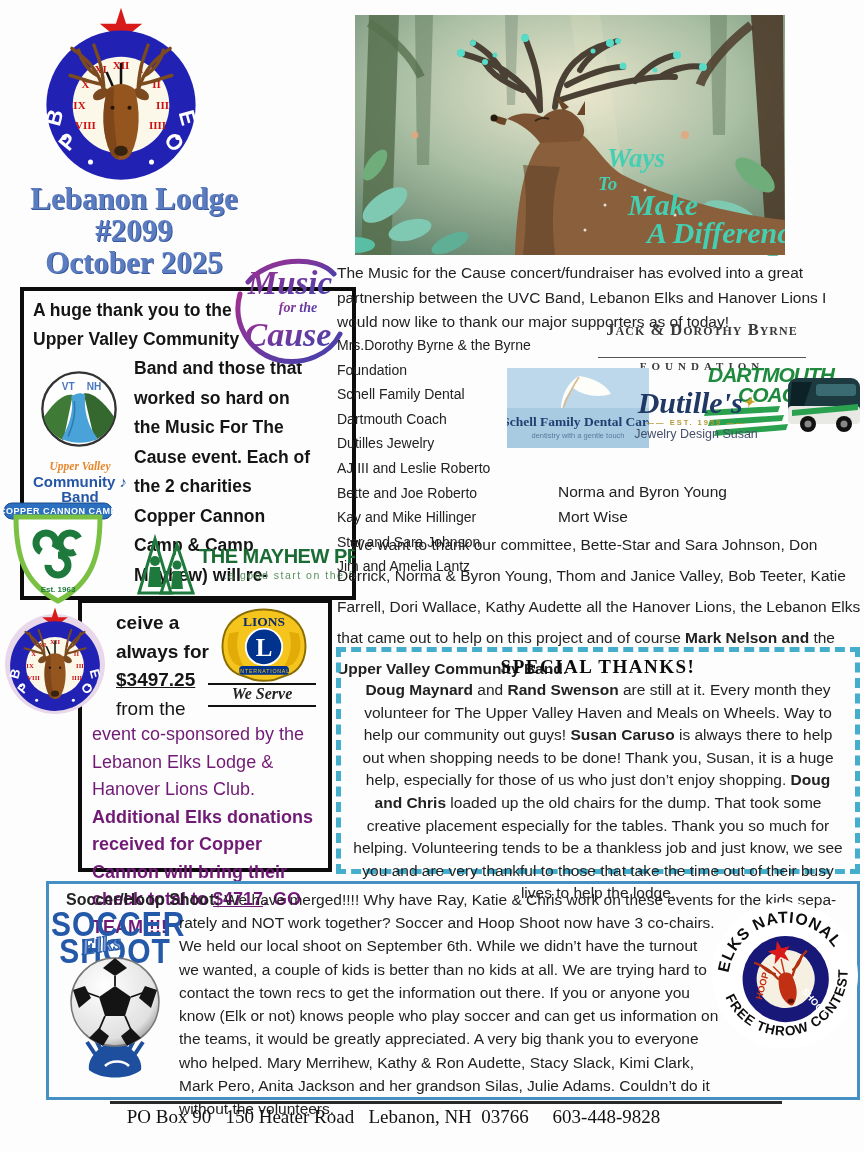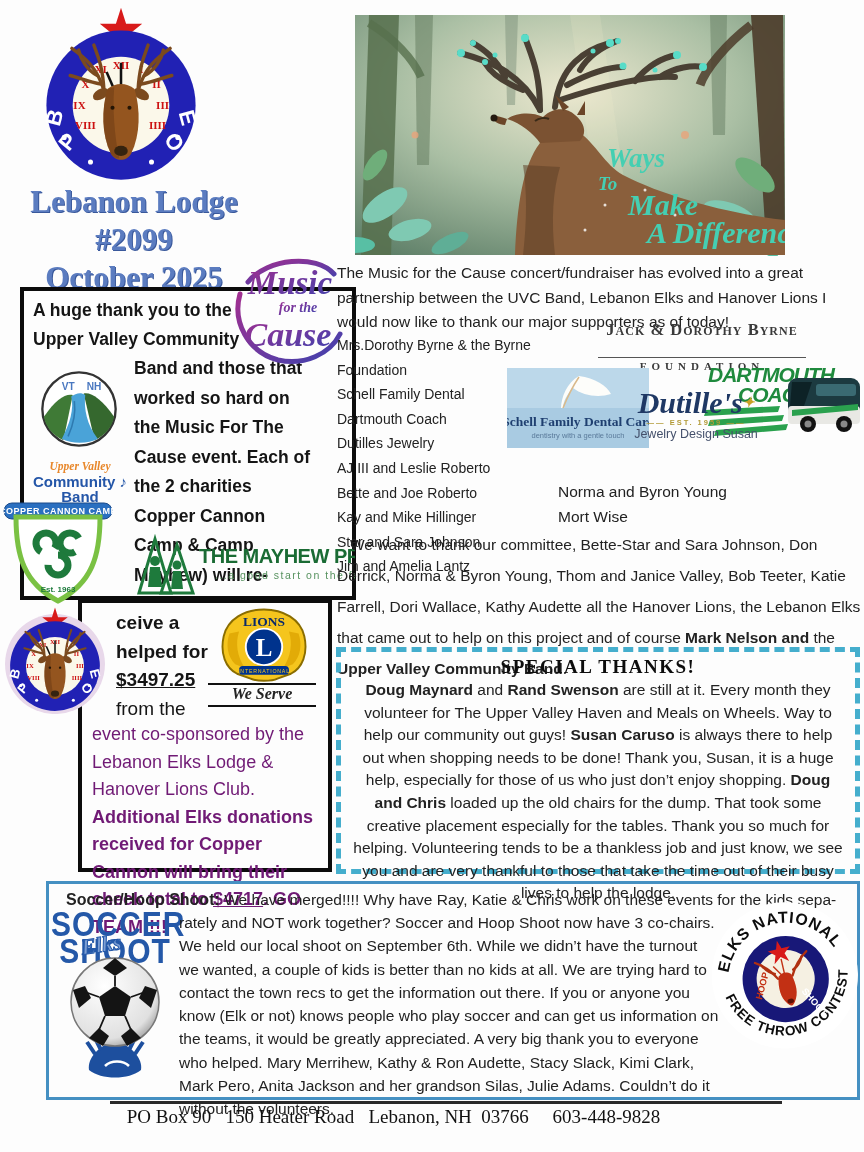--- a/index.html
+++ b/index.html
@@ -3,21 +3,21 @@
 <meta charset="utf-8">
 <style>
   html,body{margin:0;padding:0;background:#e9e9e9;}
   .page{position:relative;width:864px;height:1152px;background:#fdfdfd;margin:0 auto;
         font-family:"Liberation Sans",sans-serif;color:#222;overflow:hidden;}
   .abs{position:absolute;}
 
   
   .lodge-title{left:0;top:183px;width:268px;text-align:center;
     font-family:"Liberation Serif",serif;font-weight:bold;color:#5b7cc0;
-    font-size:31px;line-height:38px;text-shadow:1px 1px 0 #39589b;}
+    font-size:31px;line-height:32px;text-shadow:1px 1px 0 #39589b;}
   .deer-banner{left:355px;top:14px;width:430px;height:242px;}
 
   
   .box1{left:20px;top:287px;width:336px;height:313px;border:4px solid #0c0c0c;box-sizing:border-box;}
   .b1-heading{left:9px;top:5px;width:224px;font-size:17.5px;font-weight:bold;line-height:29px;color:#151515;}
   .b1-body{left:110px;top:63px;width:182px;font-size:17.5px;font-weight:bold;line-height:29.5px;color:#151515;}
   .uvcb-circle{left:16px;top:79px;width:78px;height:78px;}
   .uvcb-text{left:-6px;top:168px;width:124px;text-align:center;line-height:15px;}
   .uvcb-text .t1{font-family:"Liberation Serif",serif;font-style:italic;font-size:11.5px;color:#e8872a;font-weight:bold;}
   .uvcb-text .t2{font-size:15px;font-weight:bold;color:#2456a8;}
@@ -342,21 +342,21 @@
     <div class="name"><span>Dutille's</span><span style="color:#c9a227;font-size:14px;vertical-align:top">✦</span></div>
     <div class="est">—— <span>EST. 1959</span> ——</div>
     <div class="tag">Jewelry Design Susan</div>
   </div>
 
   <div class="abs committee"><span>&nbsp;&nbsp;&nbsp;We want to thank our committee, Bette-Star  and Sara Johnson, Don Derrick, Norma &amp; Byron Young, Thom and Janice Valley, Bob Teeter, Katie Farrell, Dori Wallace, Kathy Audette  all the Hanover Lions,  the Lebanon Elks that came out to help on this project and of course </span><span style="font-weight: bold;">Mark Nelson and</span><span> the </span><span style="font-weight: bold;">Upper Valley Community Band</span><span>.</span></div>
 
   <div class="abs box2">
     <div class="abs b2-col">
       <div class="bold">ceive a</div>
-      <div class="bold">helped for</div>
+      <div class="bold">always for</div>
       <div class="money">$3497.25</div>
       <div>from the</div>
     </div>
 
     <svg class="abs lions" viewBox="0 0 100 78">
       <path d="M50,3 C70,3 88,13 92,31 C96,49 90,64 78,70 L64,75 C58,78 42,78 36,75 L22,70 C10,64 4,49 8,31 C12,13 30,3 50,3 Z" fill="#f5c51d" stroke="#8a6d00" stroke-width="2"></path>
       <path d="M14,28 C10,40 12,52 20,60 L30,64 C22,52 20,38 24,26 Z" fill="#e2ab07"></path>
       <path d="M86,28 C90,40 88,52 80,60 L70,64 C78,52 80,38 76,26 Z" fill="#e2ab07"></path>
       <text x="50" y="20" text-anchor="middle" font-family="Liberation Serif,serif" font-weight="bold" font-size="14" fill="#0a2a6a">LIONS</text>
       <circle cx="50" cy="42" r="19" fill="#00338d" stroke="#fff" stroke-width="2"></circle>

